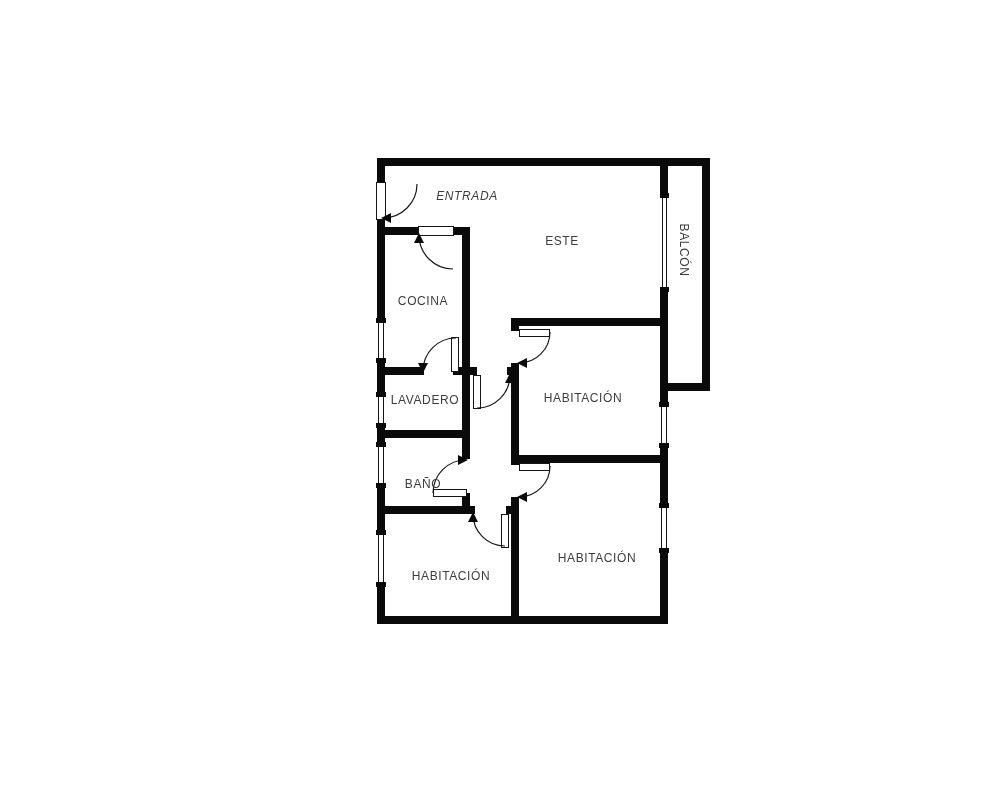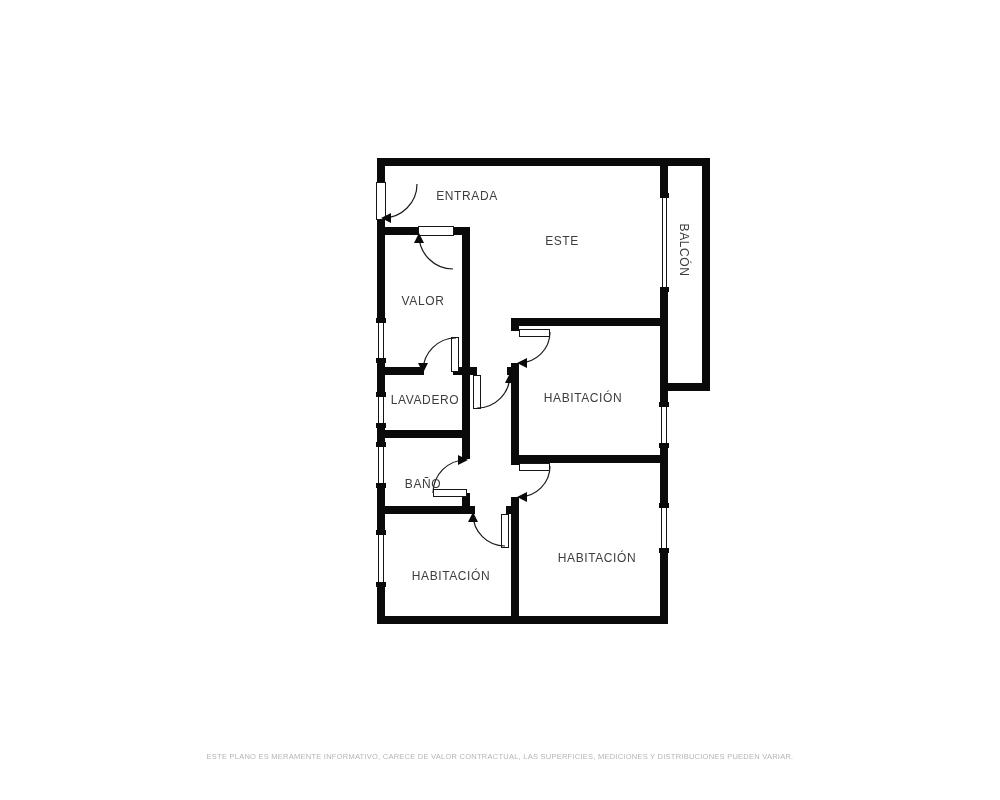--- a/index.html
+++ b/index.html
@@ -118,25 +118,24 @@
       <path d="M453,269 A34,34 0 0 1 419,235" marker-end="url(#arrow)"></path>
       <path d="M456,338 A33,33 0 0 0 423,371" marker-end="url(#arrow)"></path>
       <path d="M477,408 A33,33 0 0 0 510,375" marker-end="url(#arrow)"></path>
       <path d="M550,332 A31,31 0 0 1 519,363" marker-end="url(#arrow)"></path>
       <path d="M433,493 A33,33 0 0 1 466,460" marker-end="url(#arrow)"></path>
       <path d="M550,466 A31,31 0 0 1 519,497" marker-end="url(#arrow)"></path>
       <path d="M505,546 A32,32 0 0 1 473,514" marker-end="url(#arrow)"></path>
     </g>
   </svg>
 
-  <div class="room-label" style="left:467px;top:196px;">ENTRADA</div>
+  <div class="room-label" style="left:467px;top:196px;font-style:italic;">ENTRADA</div>
   <div class="room-label" style="left:562px;top:241px;">ESTE</div>
   <div class="room-label vertical" style="left:684px;top:250px;">BALCÓN</div>
-  <div class="room-label" style="left:423px;top:301px;">VALOR</div>
+  <div class="room-label" style="left:423px;top:301px;">COCINA</div>
   <div class="room-label" style="left:425px;top:400px;text-align:center;">LAVADERO</div>
   <div class="room-label" style="left:423px;top:484px;">BAÑO</div>
   <div class="room-label" style="left:583px;top:398px;">HABITACIÓN</div>
   <div class="room-label" style="left:597px;top:558px;">HABITACIÓN</div>
   <div class="room-label" style="left:451px;top:576px;">HABITACIÓN</div>
 
-  <div class="disclaimer">ESTE PLANO ES MERAMENTE INFORMATIVO, CARECE DE VALOR CONTRACTUAL, LAS SUPERFICIES, MEDICIONES Y DISTRIBUCIONES PUEDEN VARIAR.</div>
 
 </div>
 
 </body></html>

